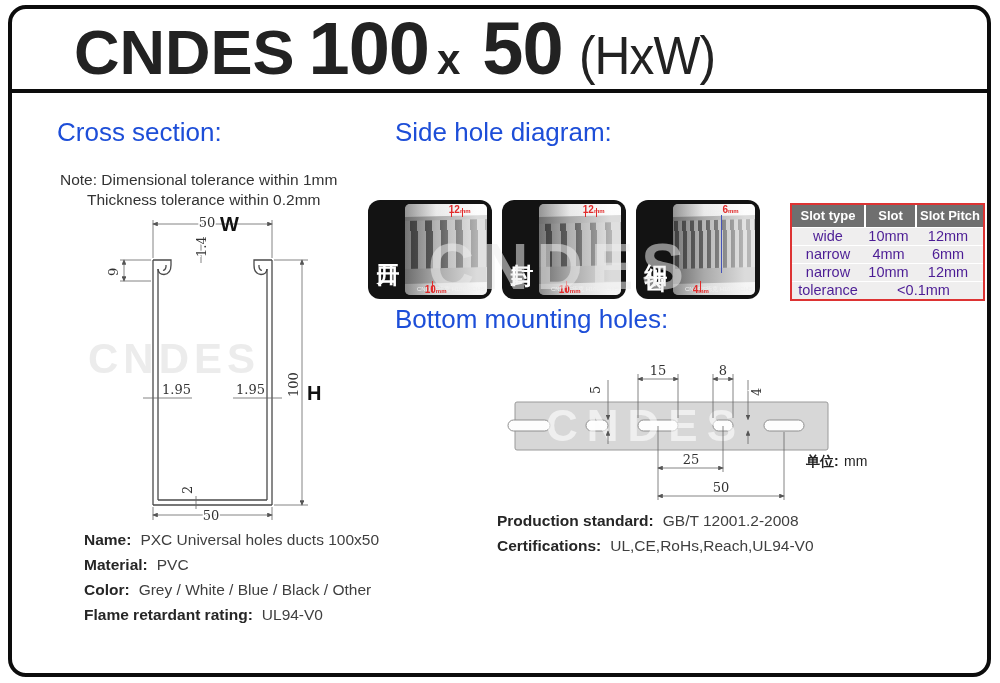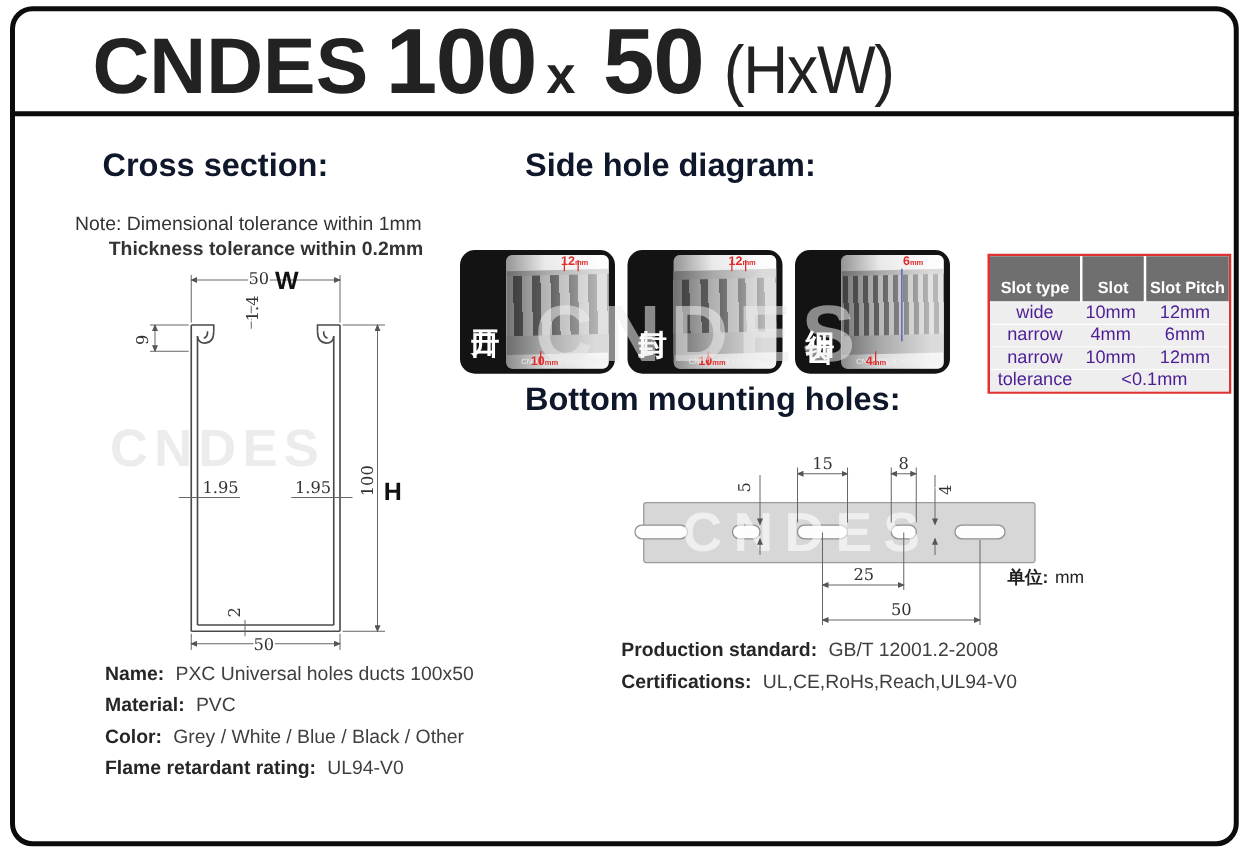--- a/index.html
+++ b/index.html
@@ -12,27 +12,27 @@
   
   .title-row{position:absolute;left:74px;top:6px;height:84px;display:flex;align-items:baseline;
              white-space:nowrap;}
   .t-brand{font-size:63px;font-weight:bold;letter-spacing:0px;line-height:84px;}
   .t-num{font-size:74px;font-weight:bold;letter-spacing:-1px;margin-left:14px;}
   .t-x{font-size:42px;font-weight:bold;margin:0 8px;}
   .t-suffix{font-size:54px;font-weight:normal;letter-spacing:-1px;margin-left:16px;
             display:inline-block;transform:scaleX(.92);transform-origin:left bottom;}
 
   
-  .h2{position:absolute;font-size:26px;font-weight:bold;color:#0f172a;margin-left:25px;}
+  .h2{position:absolute;font-size:26px;font-weight:normal;color:#1d4ed8;}
   .h2-cross{left:57px;top:117px;}
   .h2-side{left:395px;top:117px;}
   .h2-bottom{left:395px;top:304px;}
 
   .note{position:absolute;left:60px;top:170px;font-size:15.5px;color:#333;line-height:20px;}
-  .note-line2{margin-left:27px;font-weight:bold;}
+  .note-line2{margin-left:27px;}
 
   
   .photo{position:absolute;top:200px;width:124px;height:99px;background:#131313;border-radius:12px;
          display:flex;padding:4px 5px;box-sizing:border-box;}
   .photo-tag{width:30px;color:#fff;font-weight:bold;font-size:23px;line-height:1;
              writing-mode:vertical-rl;text-orientation:upright;letter-spacing:5px;
              display:flex;align-items:center;justify-content:center;}
   .photo-body{flex:1;position:relative;background:linear-gradient(180deg,#fbfbfb,#e7e7e7);
               border-radius:5px;overflow:hidden;margin-left:2px;}
   .photo-body::after{content:'';position:absolute;inset:0;
@@ -53,21 +53,21 @@
             border-left:1px solid #e12b2b;border-right:1px solid #e12b2b;}
   .tick-bottom{bottom:3px;left:33%;width:1px;height:11px;background:#e12b2b;}
   .tick-long{top:11px;right:40%;width:1px;height:58px;background:#4553b8;z-index:3;position:absolute;}
   .side-watermark{position:absolute;left:428px;top:230px;font-size:64px;font-weight:bold;
                   color:rgba(236,236,236,.55);letter-spacing:8px;z-index:6;pointer-events:none;}
 
   
   .slot-table{position:absolute;left:790px;top:203px;width:191px;border:2px solid #dd3333;background:#fff;}
   .st-head{display:grid;grid-template-columns:72px 49px 1fr;gap:2px;background:#fff;}
   .st-hcell{background:#6f6f6f;color:#fff;font-weight:bold;font-size:13px;text-align:center;
-            padding:17px 0 4px;}
+            padding:3px 0 4px;}
   .st-body{display:grid;gap:1px;background:#fff;margin-top:1px;}
   .st-row{display:grid;grid-template-columns:72px 49px 1fr;background:#efeeee;color:#4c1d95;
           font-size:14.5px;text-align:center;}
   .st-row div{padding:0 0 1px;background:#efeeee;}
   .st-tol{grid-template-columns:72px 1fr;}
 
   
   .svg-cross{position:absolute;left:80px;top:210px;}
   .svg-holes{position:absolute;left:488px;top:362px;}
   .cad{stroke:#4a4a4a;stroke-width:1.3;fill:none;}

